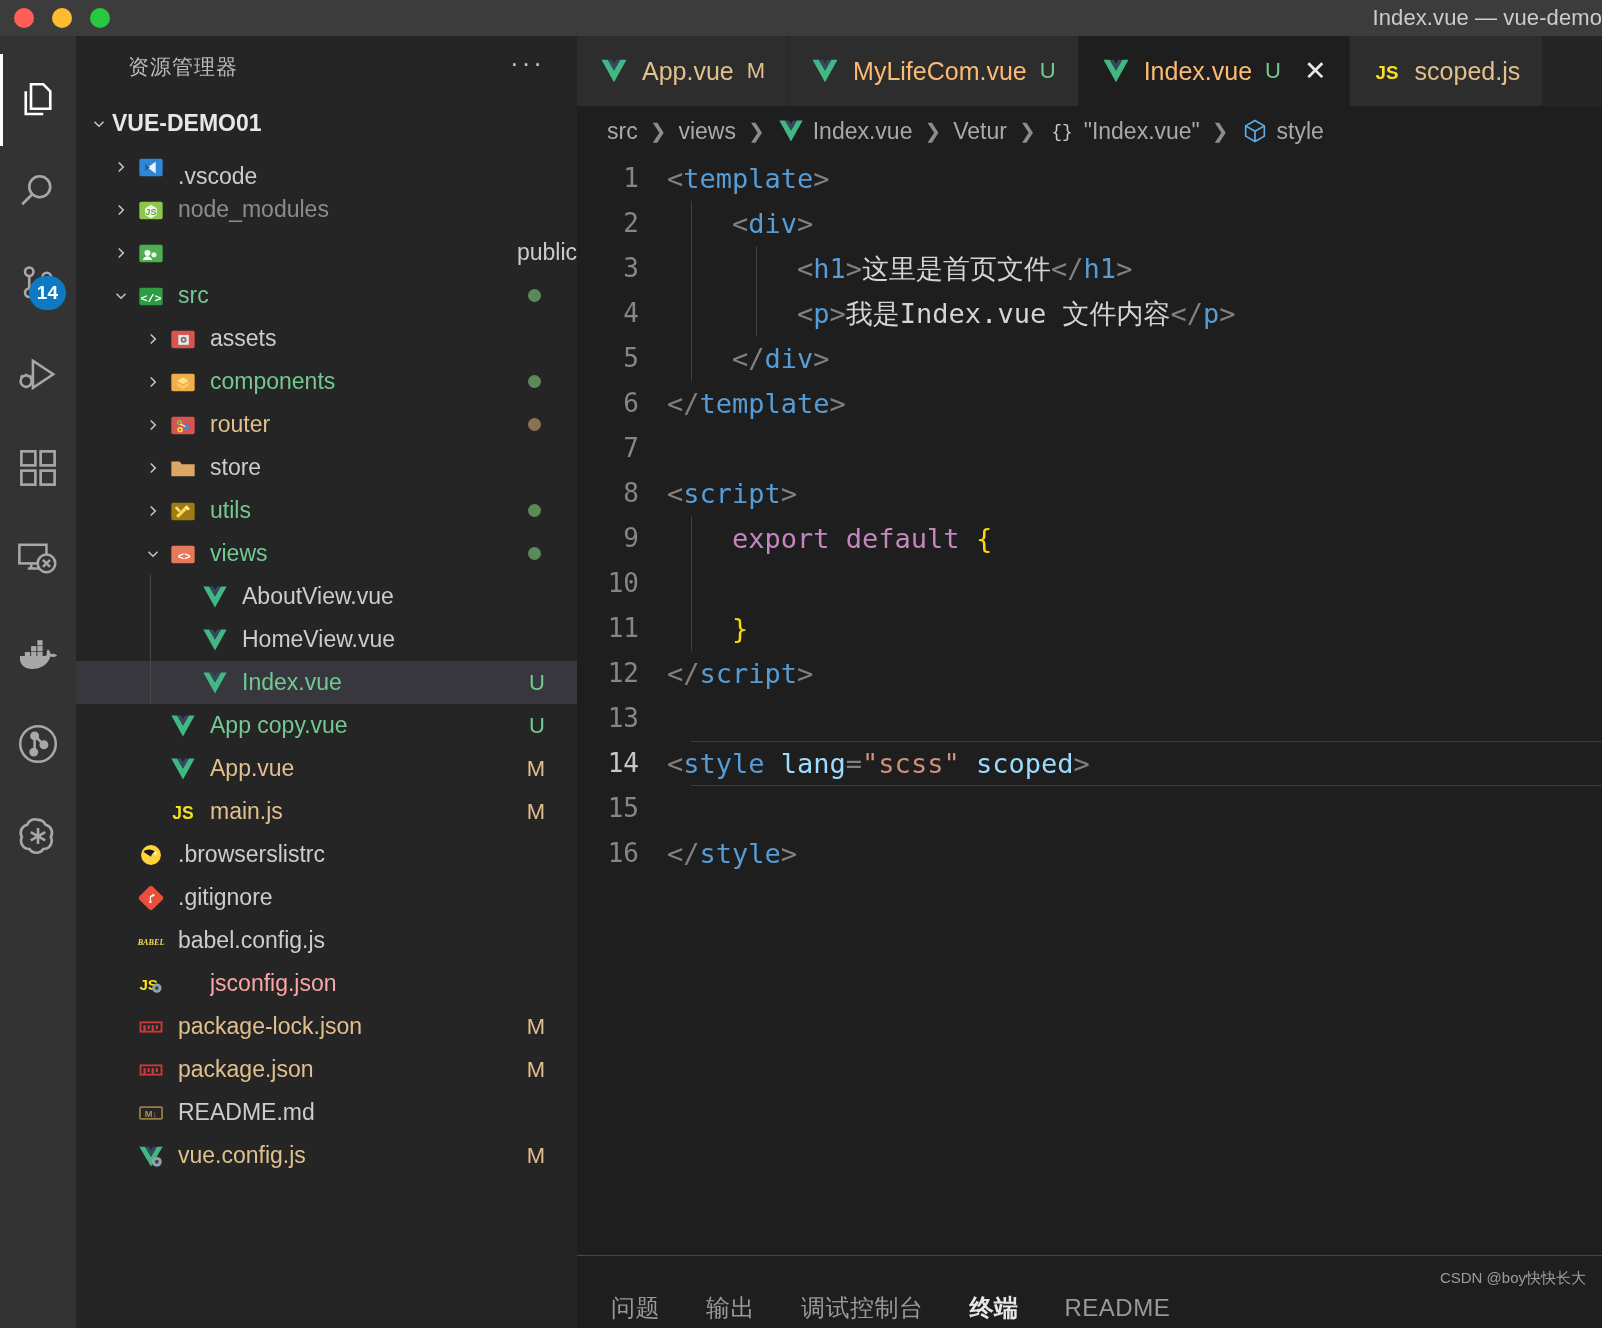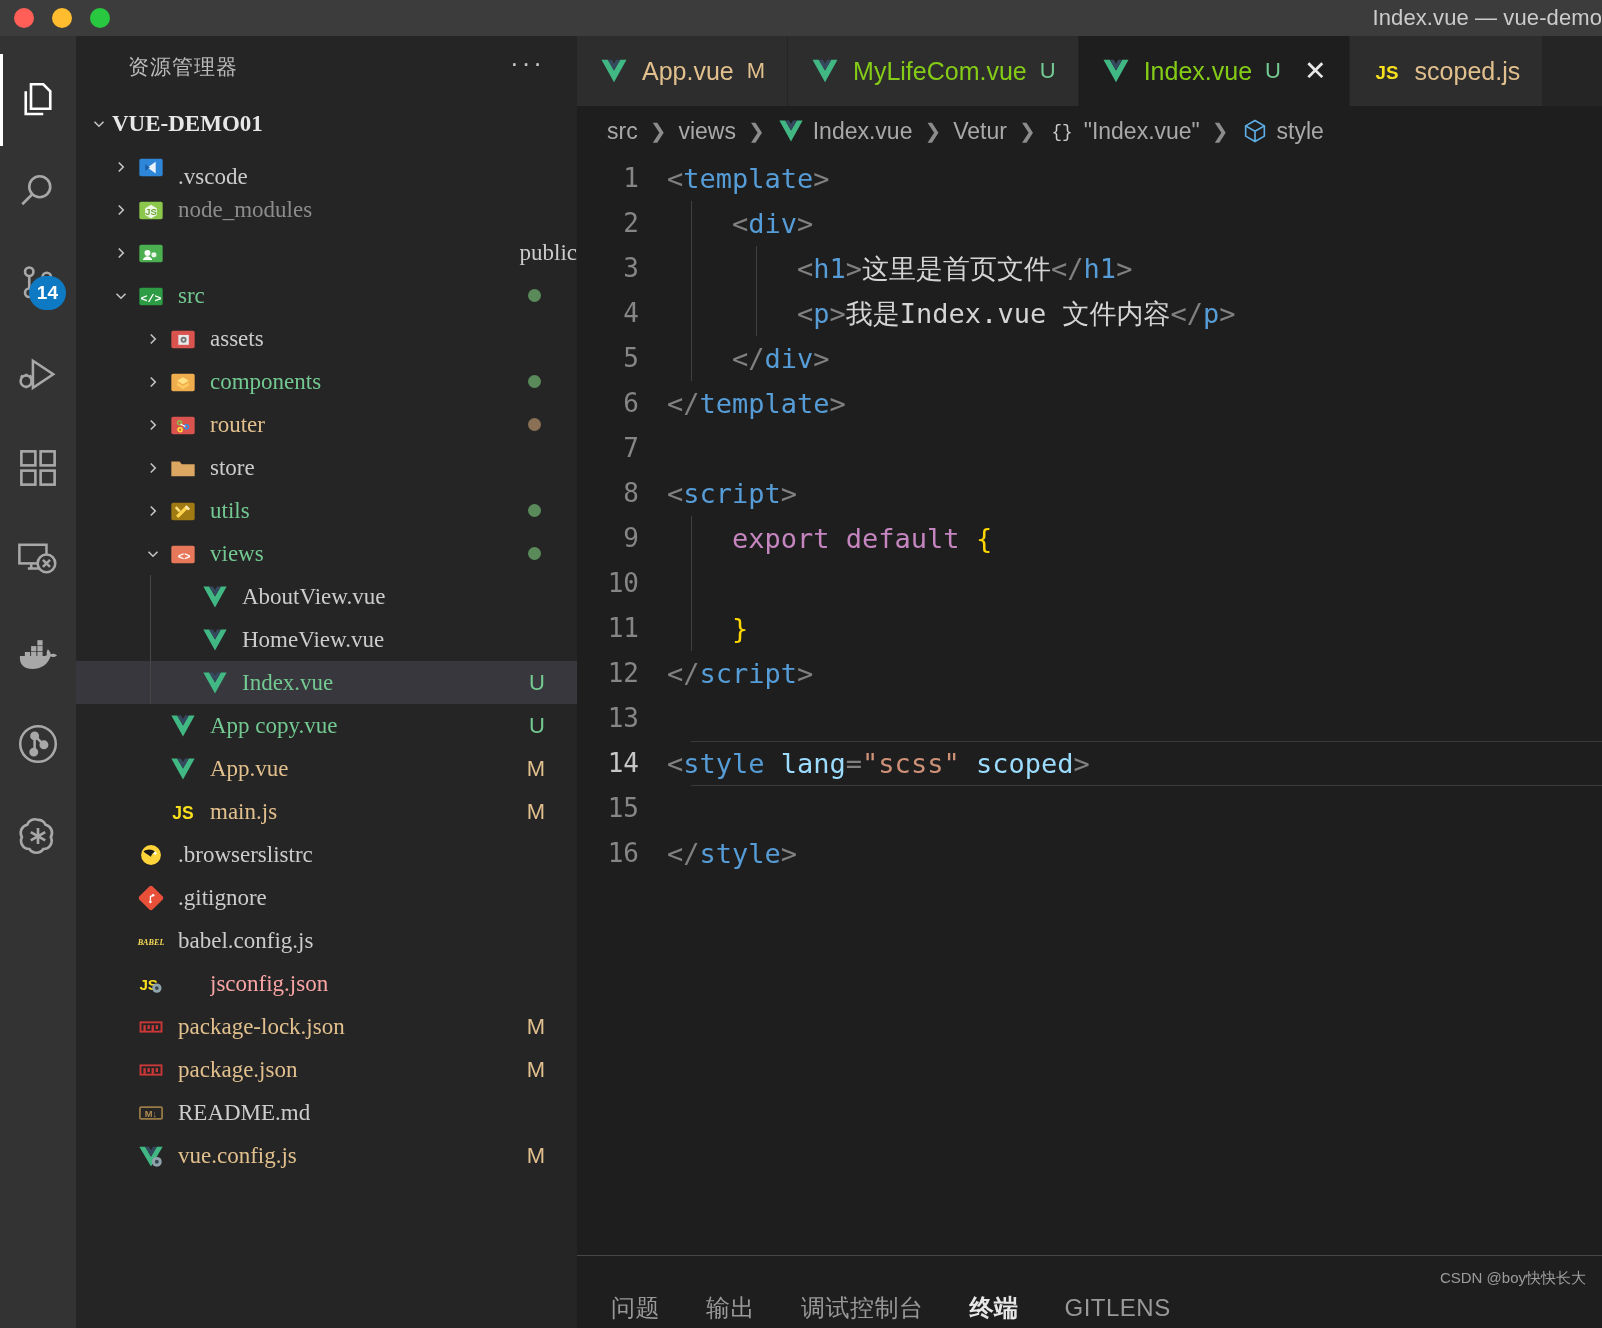--- a/index.html
+++ b/index.html
@@ -78,21 +78,21 @@
   .row.selected { background: #37373d; }
   .row .chev {
     width: 26px; min-width: 26px; display: inline-flex;
     align-items: center; justify-content: center; color: #c5c5c5;
   }
   .row .chev svg { display:block; }
   .row .ficon {
     width: 34px; min-width: 34px; height: 28px; margin-right: 10px;
     display: inline-flex; align-items: center; justify-content: center;
   }
-  .row .label { flex: 1; overflow: hidden; text-overflow: ellipsis; font-family: Liberation Serif, serif; }
+  .row .label { flex: 1; overflow: hidden; text-overflow: ellipsis; }
   .row .gstat { font-size: 22px; margin-right: 32px; font-weight: 500; }
   .row .dot { width: 13px; height: 13px; border-radius: 50%; margin-right: 36px; }
 
   .root-row { font-weight: bold; font-size: 23px; color: #e7e7e7; padding-left: 10px; }
   .indent-1 { padding-left: 32px; }
   .indent-2 { padding-left: 64px; }
   .indent-3 { padding-left: 96px; }
 
   
   .guide { position: absolute; left: 0; top: 0; bottom: 0; width: 1px; background: #474747; }
@@ -102,21 +102,21 @@
 
   .tabbar { height: 70px; min-height: 70px; background: #252526; display: flex; overflow: hidden; }
   .tab {
     display: flex; align-items: center; gap: 13px;
     padding: 0 22px; background: #2d2d2d; color: #9b9b9b;
     font-size: 25px; white-space: nowrap; cursor: pointer;
     border-right: 1px solid #252526; position: relative;
   }
   .tab.active { background: #1e1e1e; }
   .tab .tname.mod { color: #e2c08d; }
-  .tab .tname.untracked { color: #84cc16; }
+  .tab .tname.untracked { color: #fdba74; }
   .tab .tstat { font-size: 22px; }
   .tab .tstat.mod { color: #e2c08d; }
   .tab .tstat.untracked { color: #73c991; }
   .tab .tclose { color: #e8e8e8; font-size: 27px; margin-left: 10px; line-height: 1; cursor: pointer; }
 
   .breadcrumb {
     height: 50px; min-height: 50px; display: flex; align-items: center;
     padding-left: 30px; gap: 10px; color: #a9a9a9; font-size: 23px;
     background: #1e1e1e; white-space: nowrap;
   }
@@ -821,20 +821,20 @@
             </div>
           </div>
       </div>
 
       <div class="panel">
         <div class="panel-tabs" id="paneltabs">
             <div class="ptab">问题</div>
             <div class="ptab">输出</div>
             <div class="ptab">调试控制台</div>
             <div class="ptab active">终端</div>
-            <div class="ptab">GITLENS</div>
+            <div class="ptab">README</div>
           </div>
         <div class="watermark">CSDN @boy快快长大</div>
       </div>
 
     </div>
   </div>
 </div>
 
 </body></html>

